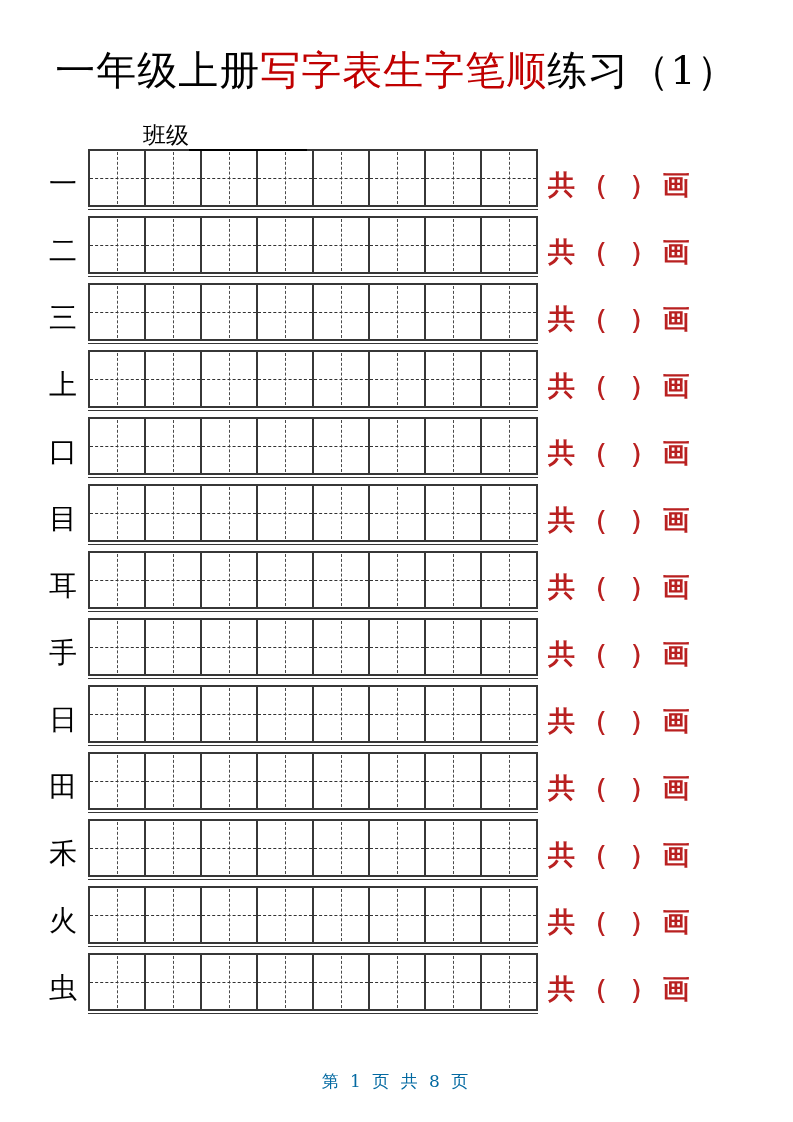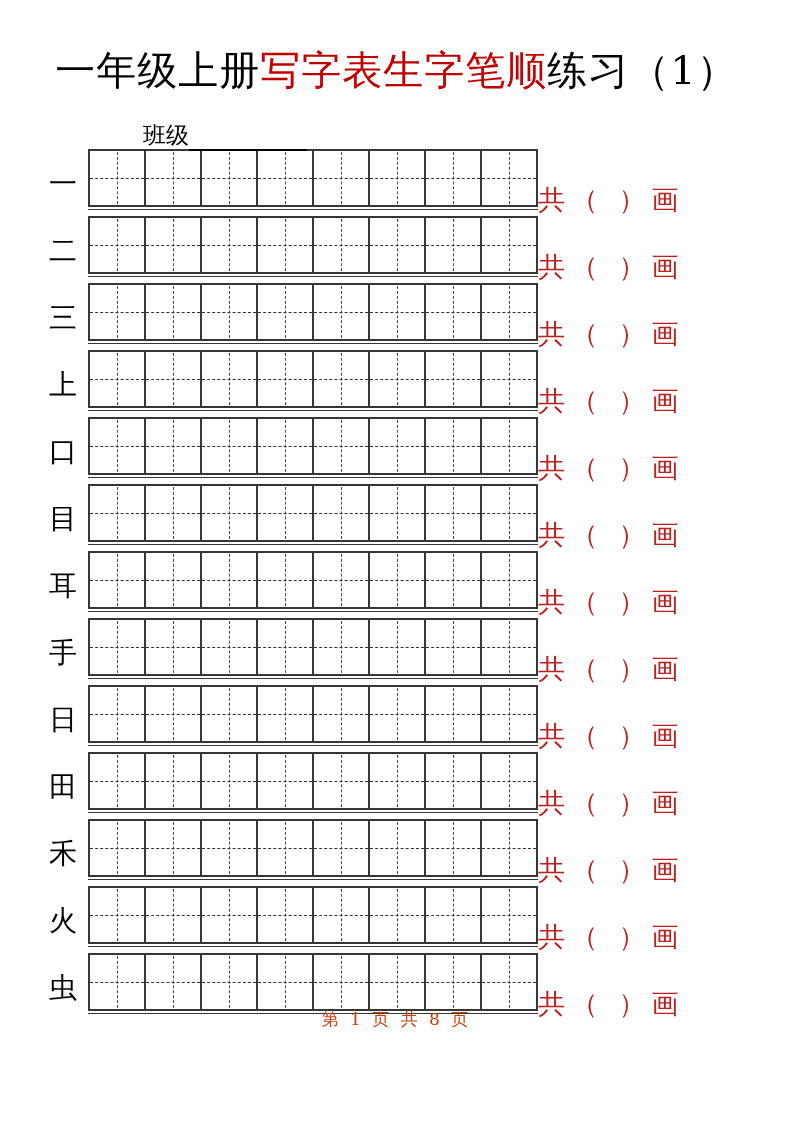--- a/index.html
+++ b/index.html
@@ -81,35 +81,37 @@
     left:50%; top:1px; bottom:1px;
     border-left:1px dashed #4a4a4a;
   }
   .cell::after {             
     content:"";
     position:absolute;
     top:50%; left:0; right:0;
     border-top:1px dashed #333333;
   }
   .stroke-label {
+    margin-left:10px;
     font-size:27px;
     color:var(--accent-red,#b92020);
     letter-spacing:6px;
     white-space:nowrap;
-    position:relative; top:20px;
+    position:relative; top:5px;
     flex:0 0 auto;
+    font-weight:bold;
   }
   
   .footer {
     position:absolute;
-    left:0; right:0; top:1008px;
+    left:0; right:0; top:1070px;
     text-align:center;
     font-size:17px;
     letter-spacing:3px;
-    color:#c2410c;
+    color:#0369a1;
   }
 </style>
 </head>
 <body>
 
 <div class="page">
 
   <div class="title">
     <span>一年级上册</span><span class="hl">写字表生字笔顺</span><span>练习（1）</span>
   </div>

